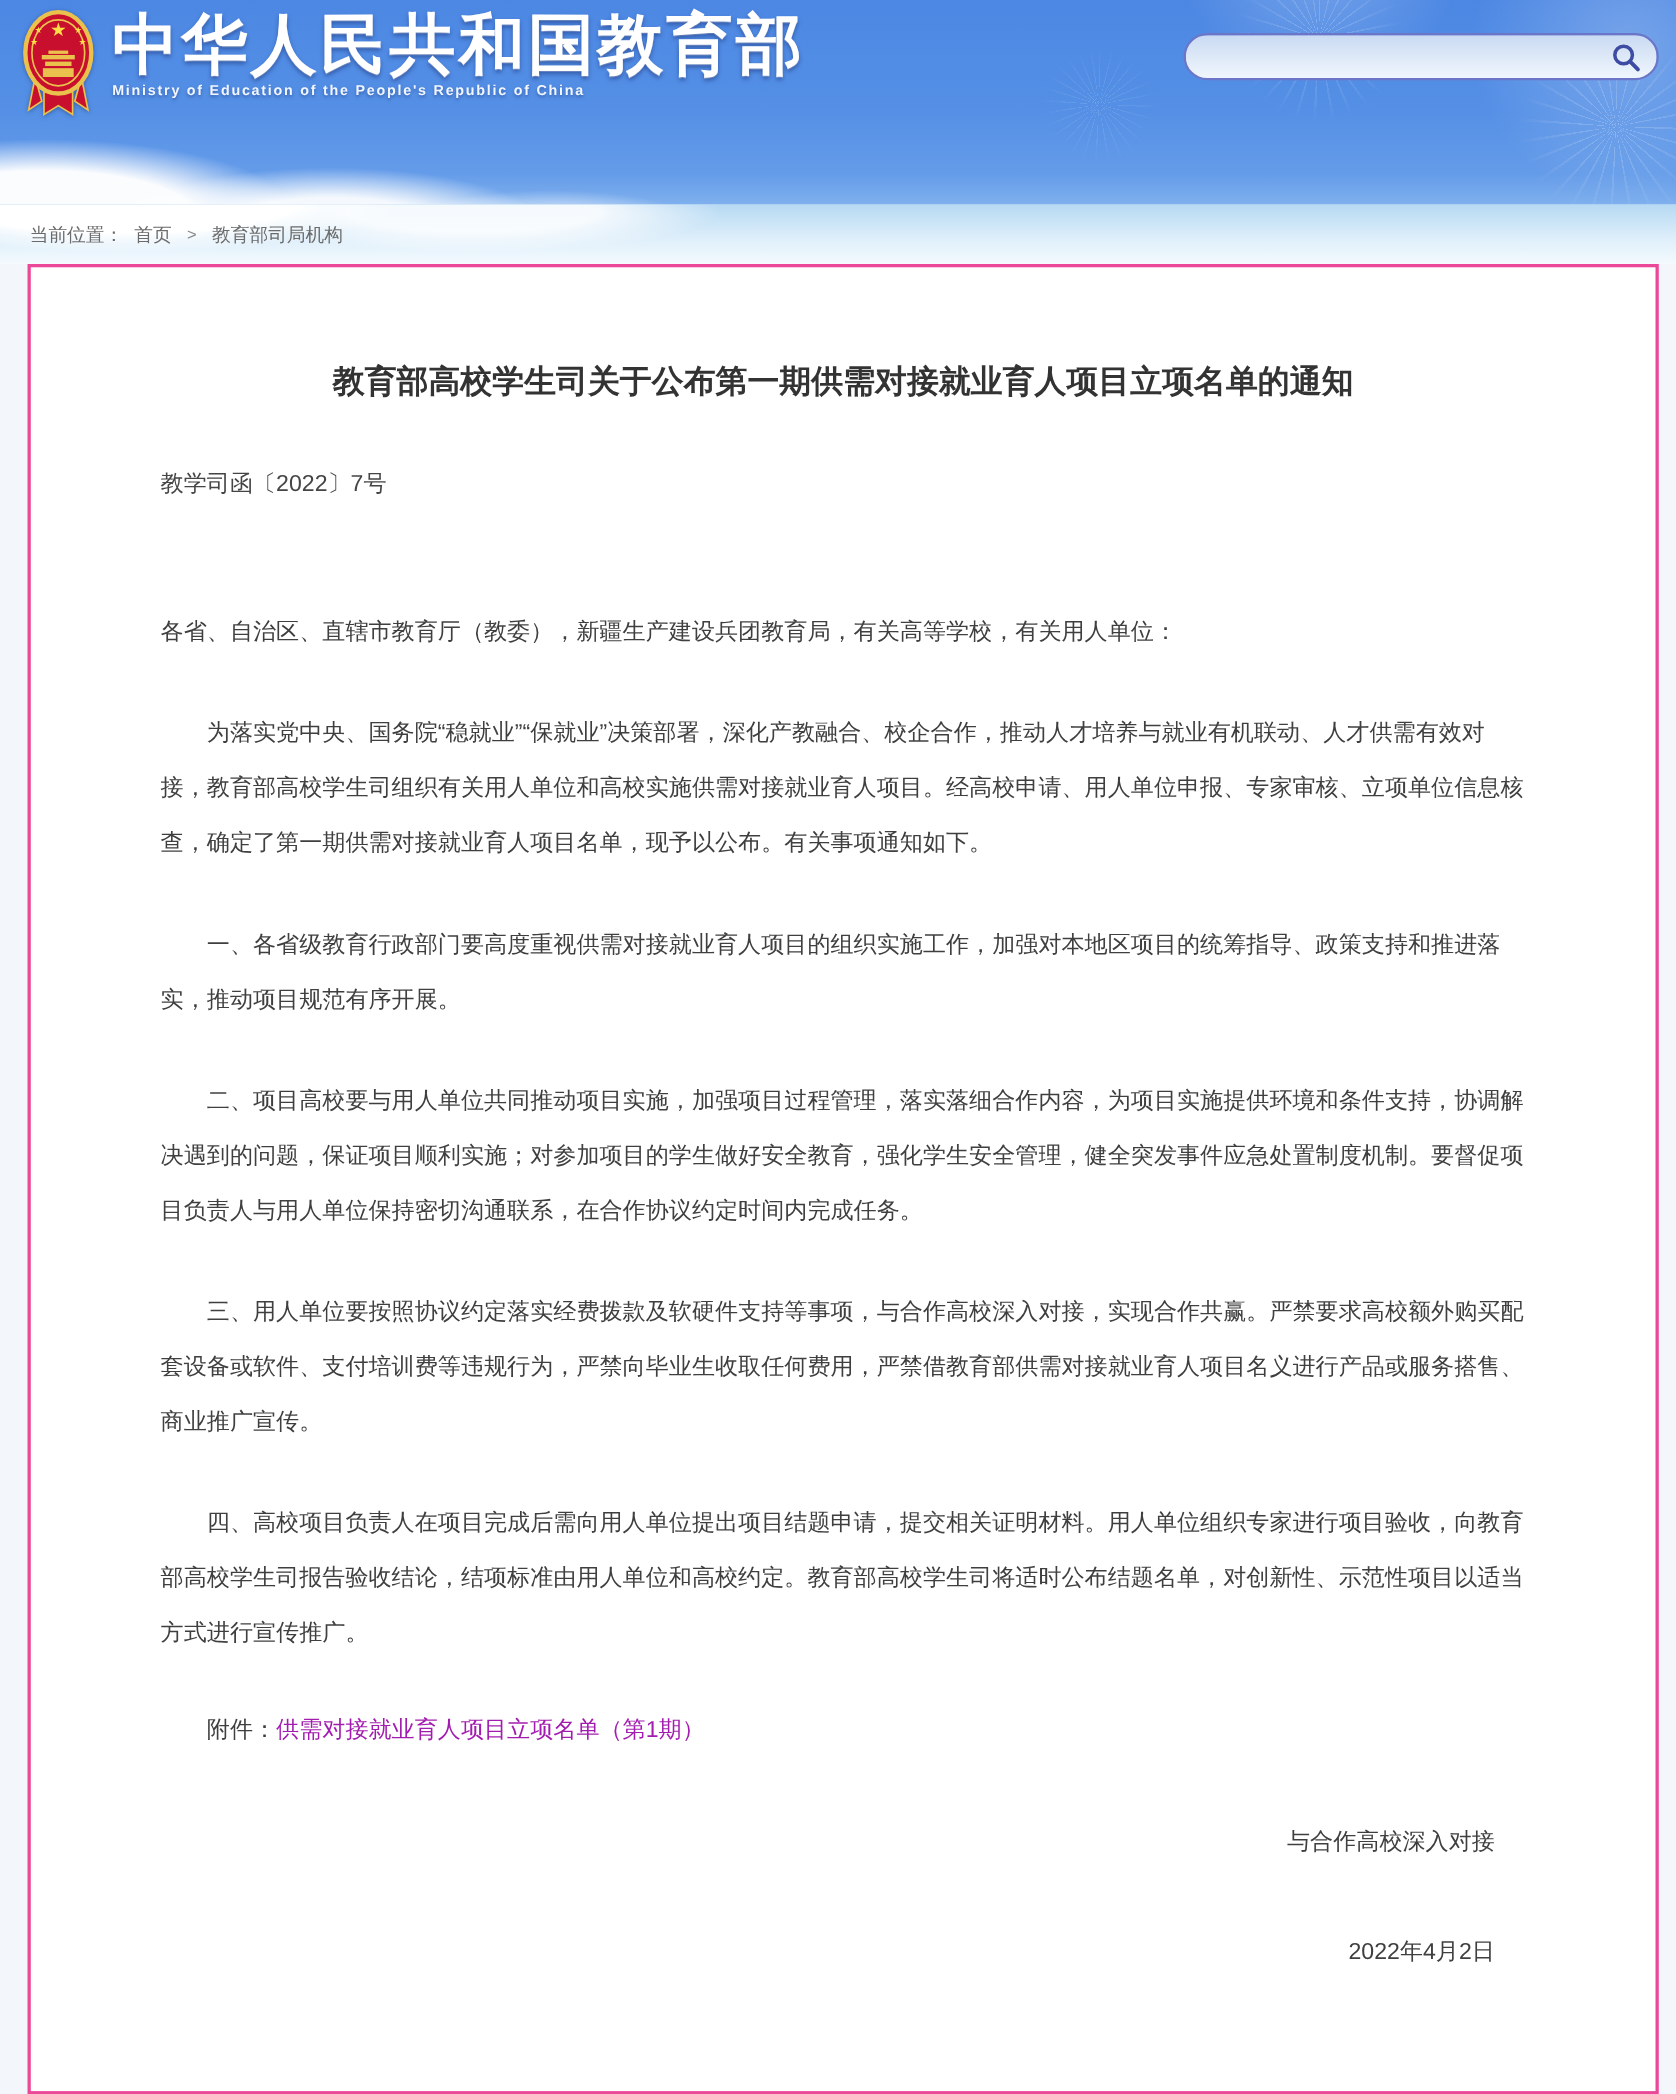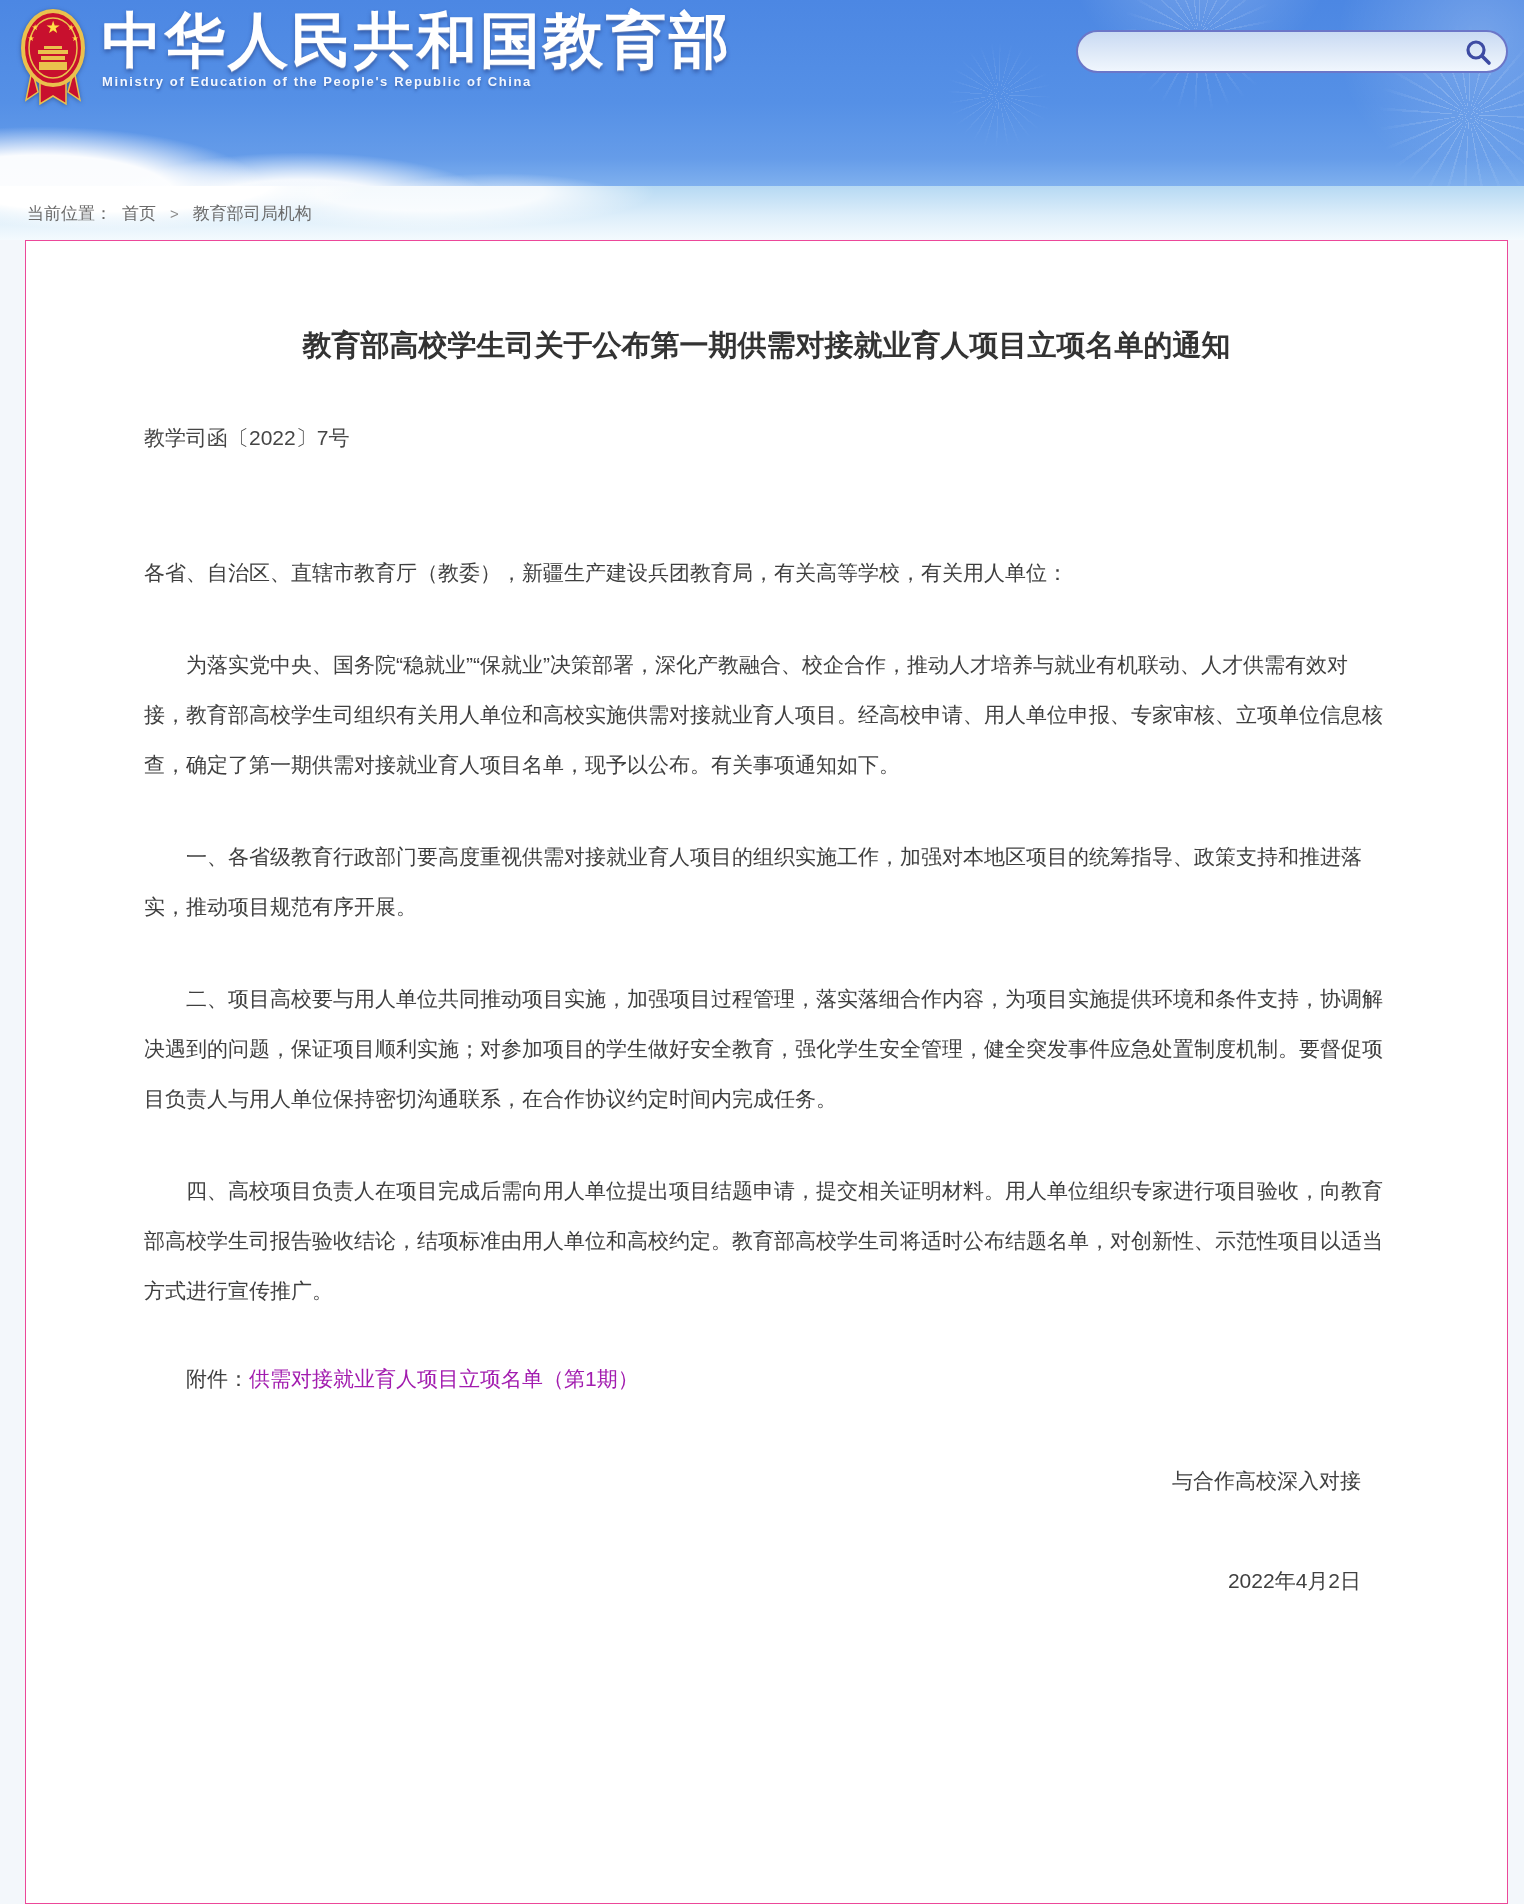--- a/index.html
+++ b/index.html
@@ -79,21 +79,21 @@
   }
   .breadcrumb-bar a { color: #6b6b6b; text-decoration: none; cursor: pointer; }
   .crumb-sep { margin: 0 14px; color: #8a8a8a; font-size: 15px; }
   .crumb-label { margin-right: 10px; }
 
   
   .panel {
     margin-left: 25px;
     width: 1483px; height: 1664px;
     background: #ffffff;
-    border: 1px solid #ec4899;
+    border: 3px solid #ec4899;
     overflow: hidden;
   }
   .article {
     padding: 60px 118px 20px 118px;
     color: #3f3f3f;
     font-size: 21px;
   }
   .doc-title {
     margin: 24px 0 0 0;
     font-size: 29px; font-weight: bold; color: #333333;
@@ -168,20 +168,21 @@
   </nav>
 
   <main class="panel">
     <article class="article">
       <h1 class="doc-title">教育部高校学生司关于公布第一期供需对接就业育人项目立项名单的通知</h1>
       <p class="doc-number">教学司函〔2022〕7号</p>
       <p class="salutation">各省、自治区、直辖市教育厅（教委），新疆生产建设兵团教育局，有关高等学校，有关用人单位：</p>
       <p class="body-para">为落实党中央、国务院“稳就业”“保就业”决策部署，深化产教融合、校企合作，推动人才培养与就业有机联动、人才供需有效对接，教育部高校学生司组织有关用人单位和高校实施供需对接就业育人项目。经高校申请、用人单位申报、专家审核、立项单位信息核查，确定了第一期供需对接就业育人项目名单，现予以公布。有关事项通知如下。</p>
       <p class="body-para">一、各省级教育行政部门要高度重视供需对接就业育人项目的组织实施工作，加强对本地区项目的统筹指导、政策支持和推进落实，推动项目规范有序开展。</p>
       <p class="body-para">二、项目高校要与用人单位共同推动项目实施，加强项目过程管理，落实落细合作内容，为项目实施提供环境和条件支持，协调解决遇到的问题，保证项目顺利实施；对参加项目的学生做好安全教育，强化学生安全管理，健全突发事件应急处置制度机制。要督促项目负责人与用人单位保持密切沟通联系，在合作协议约定时间内完成任务。</p>
+      <p class="body-para">三、用人单位要按照协议约定落实经费拨款及软硬件支持等事项，与合作高校深入对接，实现合作共赢。严禁要求高校额外购买配套设备或软件、支付培训费等违规行为，严禁向毕业生收取任何费用，严禁借教育部供需对接就业育人项目名义进行产品或服务搭售、商业推广宣传。</p>
       <p class="body-para">四、高校项目负责人在项目完成后需向用人单位提出项目结题申请，提交相关证明材料。用人单位组织专家进行项目验收，向教育部高校学生司报告验收结论，结项标准由用人单位和高校约定。教育部高校学生司将适时公布结题名单，对创新性、示范性项目以适当方式进行宣传推广。</p>
       <p class="attachment">
         <span>附件：</span><a class="attachment-link">供需对接就业育人项目立项名单（第1期）</a>
       </p>
       <p class="signature">与合作高校深入对接</p>
       <p class="doc-date">2022年4月2日</p>
     </article>
   </main>
 
 </div>

